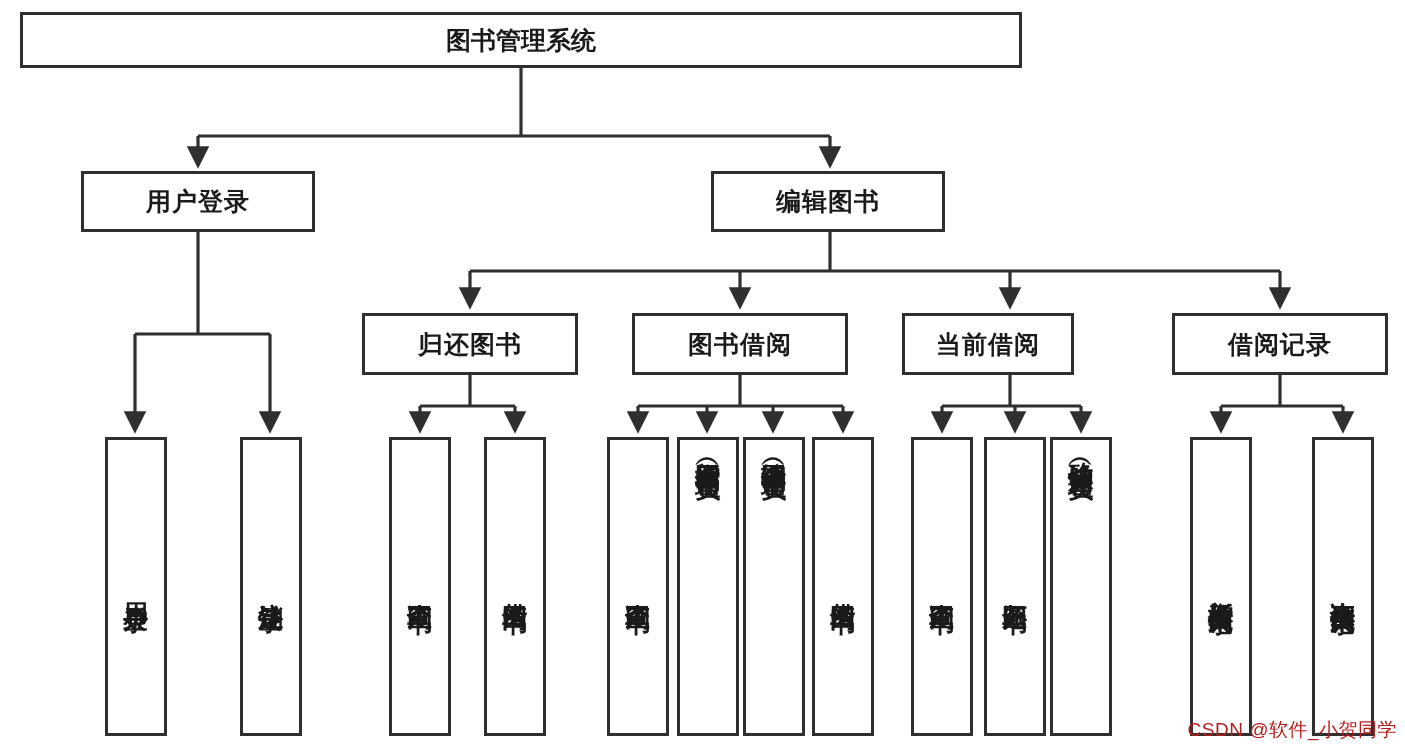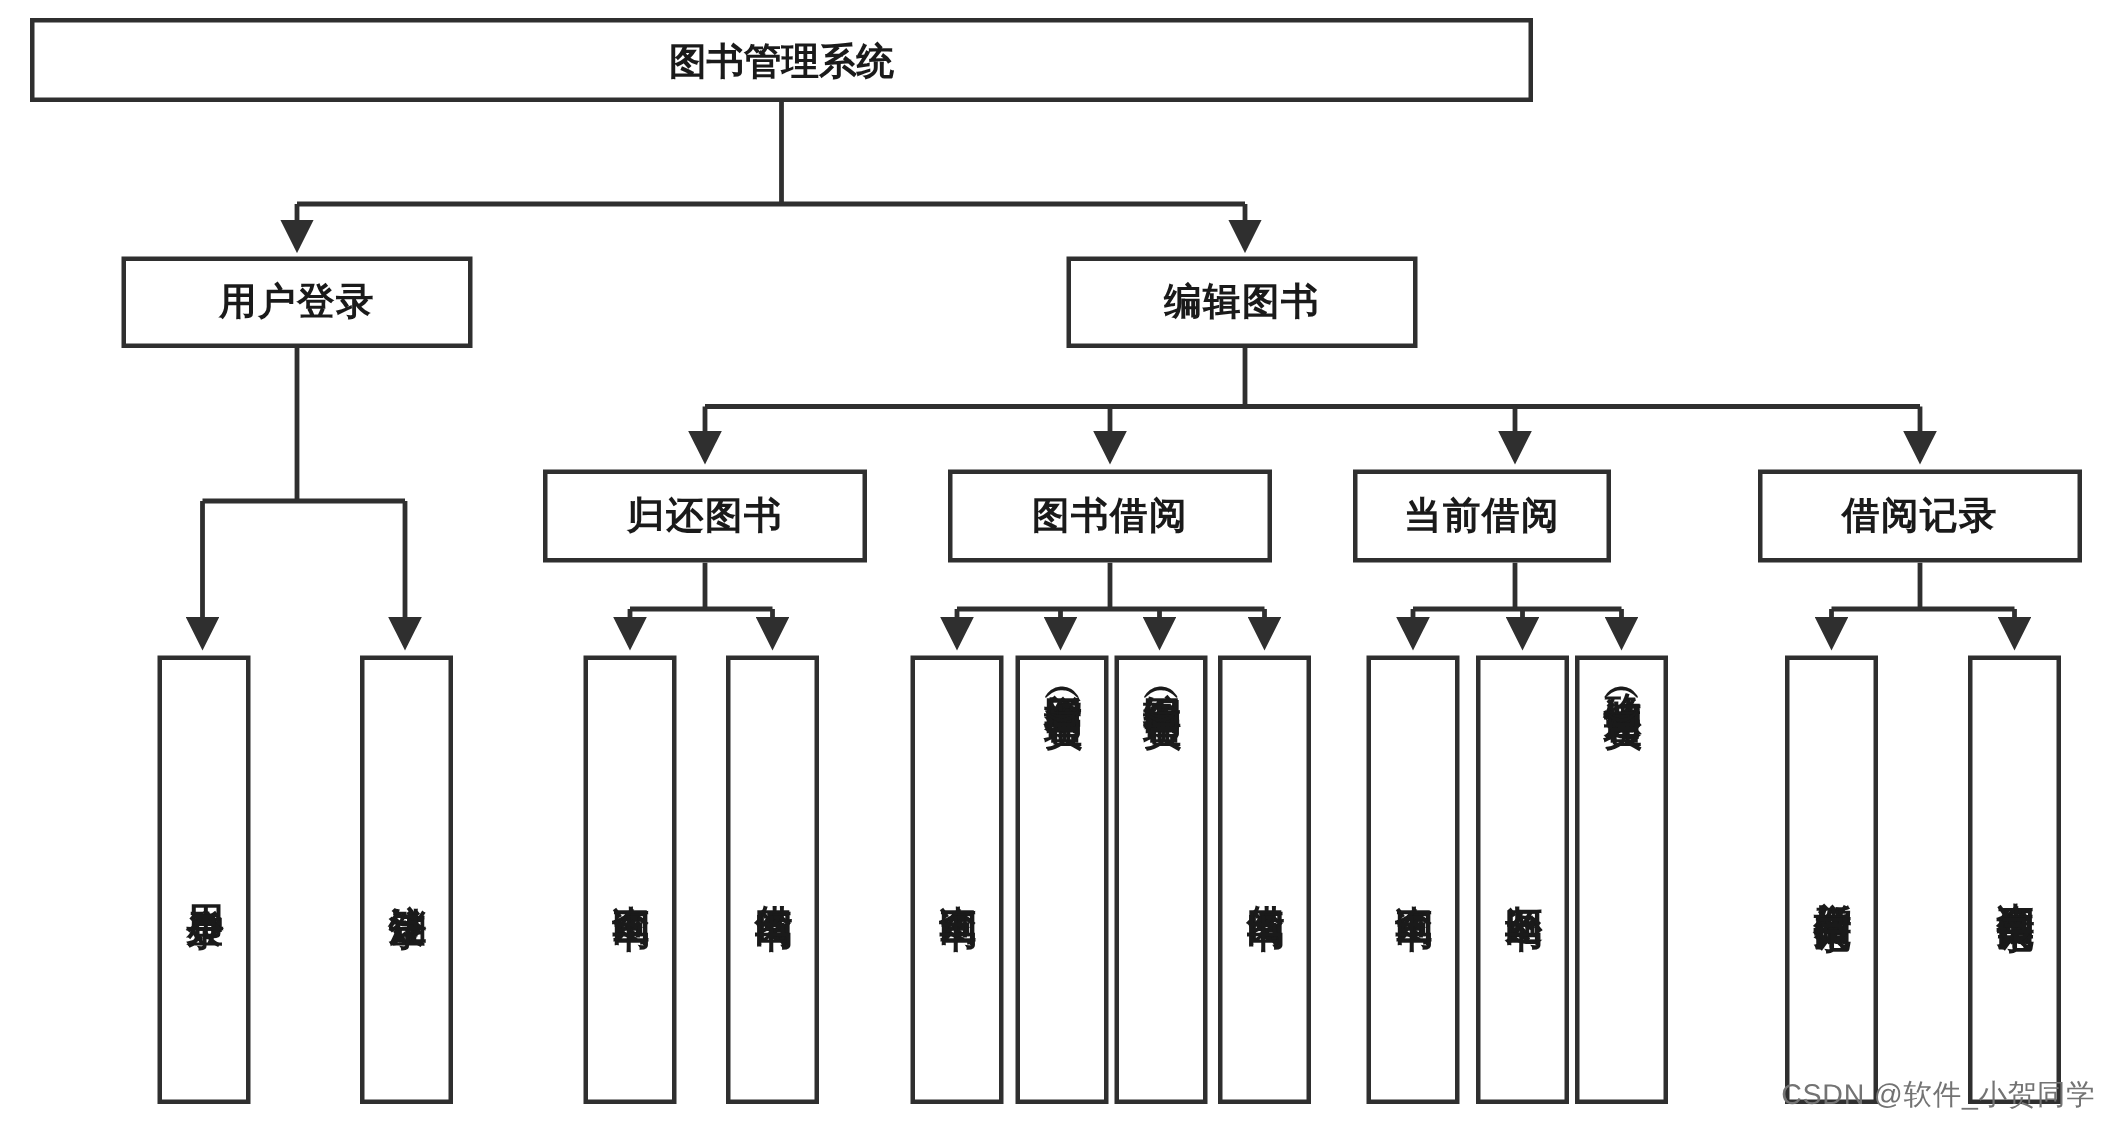--- a/index.html
+++ b/index.html
@@ -62,21 +62,21 @@
     align-items: flex-start;
   }
   .node.leaf.overflow .vtext {
     margin-top: -2px;
   }
   .watermark {
     position: absolute;
     right: 8px;
     bottom: 4px;
     font-size: 19px;
-    color: #737373;
+    color: #b91c1c;
     letter-spacing: 0.5px;
     white-space: nowrap;
     font-family: "Liberation Sans", "DejaVu Sans", sans-serif;
   }
 </style>
 </head>
 <body>
 
 <div id="canvas" style="background: rgb(255, 255, 255);">
 

